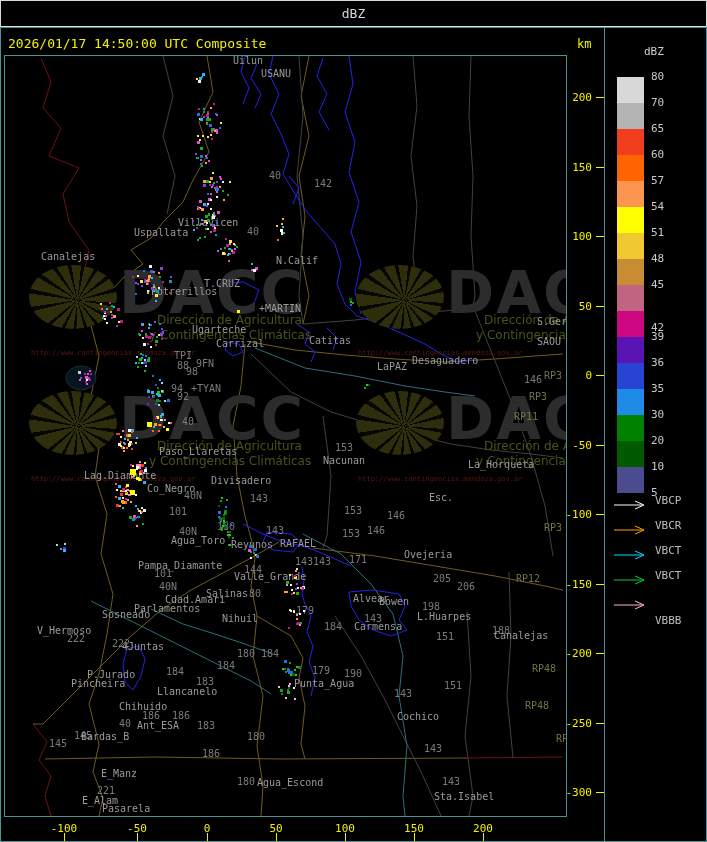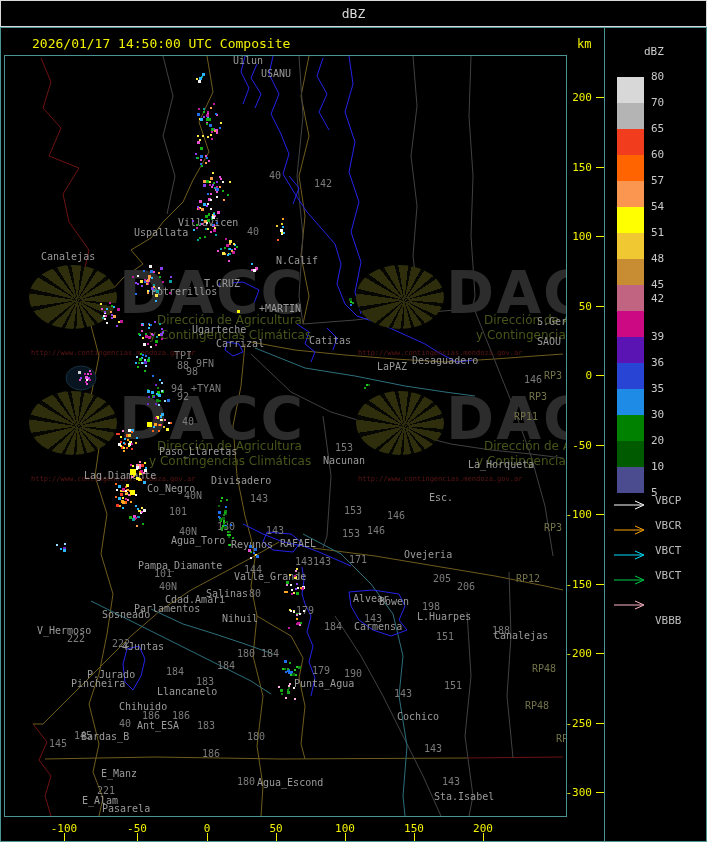--- a/index.html
+++ b/index.html
@@ -2,21 +2,21 @@
 <html><head>
 <meta charset="utf-8">
 <style>
   html,body{margin:0;padding:0;background:#000;}
   body{width:707px;height:842px;position:relative;overflow:hidden;
        font-family:"DejaVu Sans Mono","Liberation Mono",monospace;}
   #title-bar{position:absolute;left:0;top:0;width:705px;height:25px;border:1px solid #d9d9d9;
     background:#000;color:#d8d8d8;font-size:13px;display:flex;align-items:center;justify-content:center;}
   #outer-frame{position:absolute;left:0;top:27px;width:705px;height:813px;border:1px solid #4a9494;}
   #vdiv{position:absolute;left:604px;top:27px;width:1px;height:815px;background:#4a9494;}
-  #timestamp{position:absolute;left:8px;top:36px;color:#f2f200;font-size:13px;white-space:pre;margin-left:24px;}
+  #timestamp{position:absolute;left:8px;top:36px;color:#f2f200;font-size:13px;white-space:pre;}
   #km-label{position:absolute;left:577px;top:37px;color:#f2f200;font-size:12px;}
   #panel-dbz{position:absolute;left:644px;top:45px;color:#cfcfcf;font-size:11px;}
   #map-frame{position:absolute;left:4px;top:55px;width:561px;height:760px;border:1px solid #4a9494;
     background:#000;overflow:hidden;}
   #feat,#echo{position:absolute;left:0;top:0;}
   .ml{position:absolute;font-size:10px;line-height:10px;white-space:pre;z-index:6;}
   .ml.p{color:#9a9a9a}
   .ml.n{color:#7b7b7b}
   .ml.r{color:#73734a}
   .wm{position:absolute;width:310px;height:100px;z-index:1;}
@@ -878,21 +878,21 @@
     <div class="cbblock" style="top: 467px; background: rgb(75, 75, 143);"></div>
     <div class="cblab" style="top: 70px;">80</div>
     <div class="cblab" style="top: 96px;">70</div>
     <div class="cblab" style="top: 122px;">65</div>
     <div class="cblab" style="top: 148px;">60</div>
     <div class="cblab" style="top: 174px;">57</div>
     <div class="cblab" style="top: 200px;">54</div>
     <div class="cblab" style="top: 226px;">51</div>
     <div class="cblab" style="top: 252px;">48</div>
     <div class="cblab" style="top: 278px;">45</div>
-    <div class="cblab" style="top: 292px;">42</div>
+    <div class="cblab" style="top: 321px;">42</div>
     <div class="cblab" style="top: 330px;">39</div>
     <div class="cblab" style="top: 356px;">36</div>
     <div class="cblab" style="top: 382px;">35</div>
     <div class="cblab" style="top: 408px;">30</div>
     <div class="cblab" style="top: 434px;">20</div>
     <div class="cblab" style="top: 460px;">10</div>
     <div class="cblab" style="top: 486px;">5</div>
   </div>
 <div id="legend">
     <div class="lgarrow" style="top: 496px;"><svg width="42" height="12">

